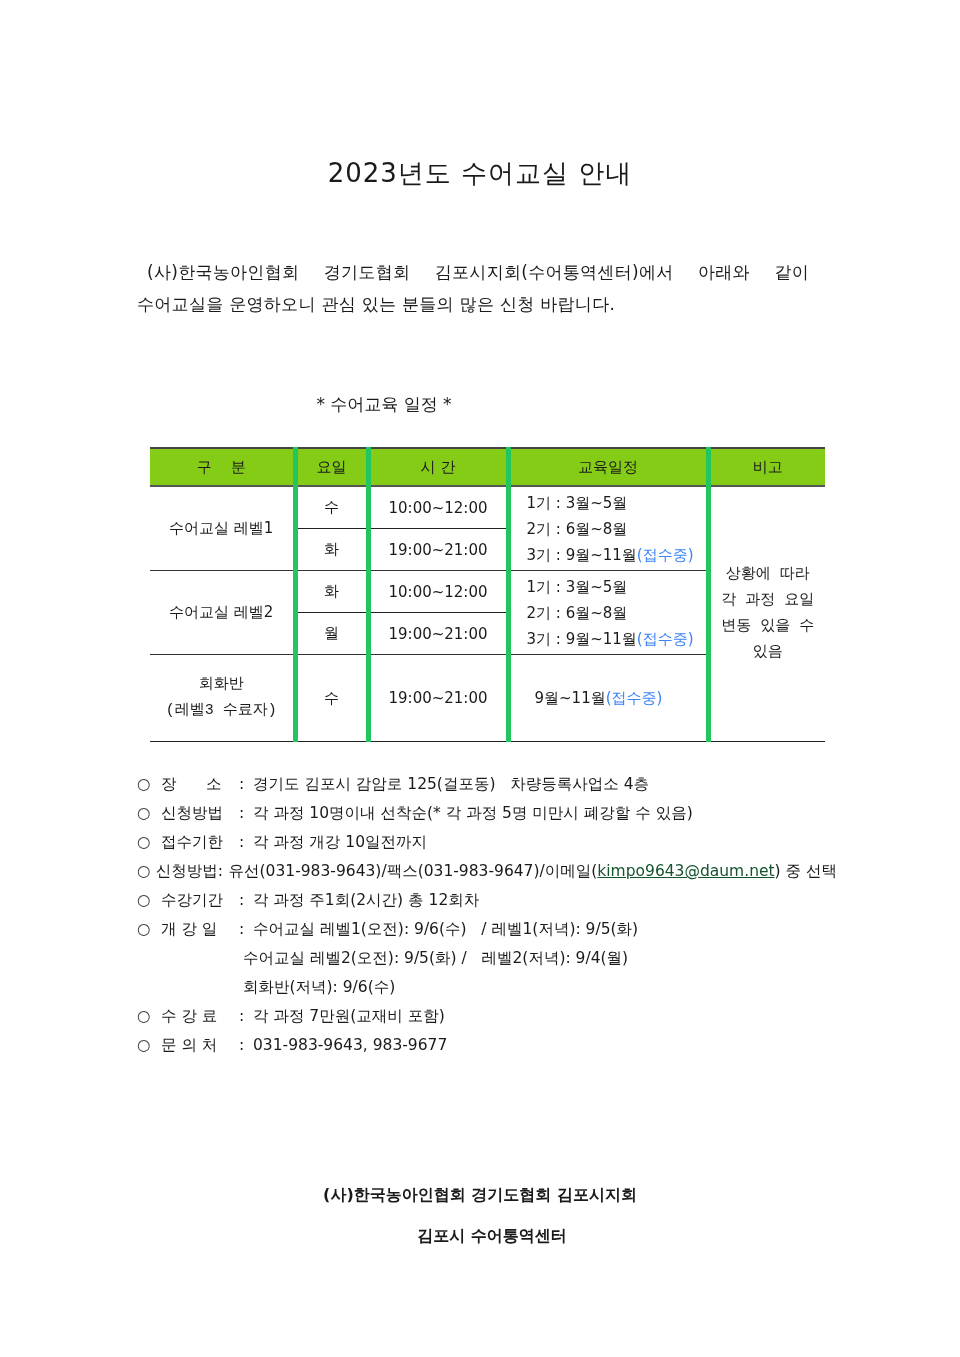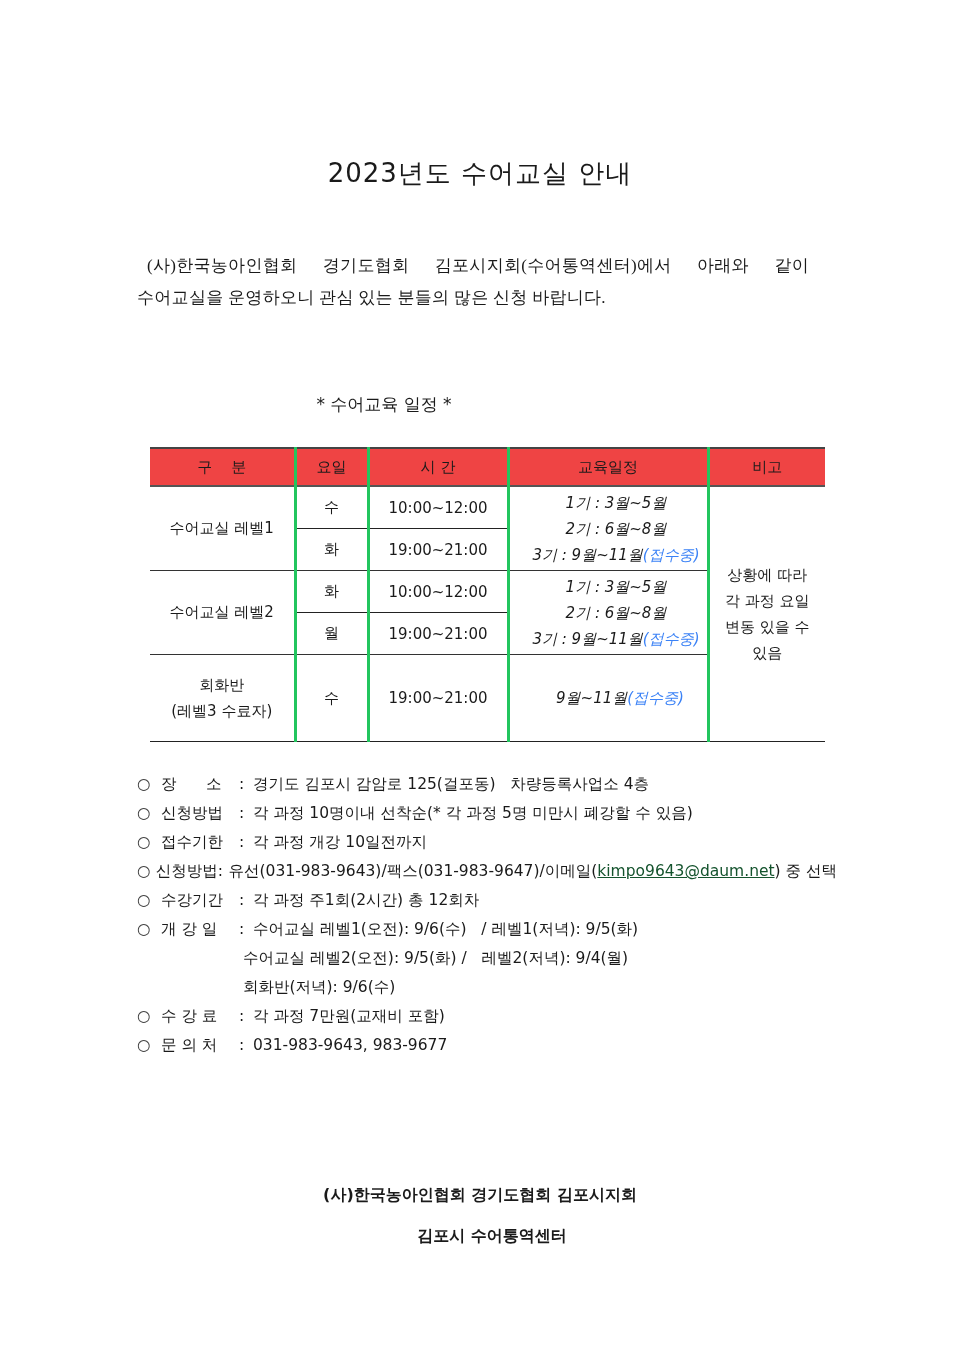--- a/index.html
+++ b/index.html
@@ -6,49 +6,49 @@
     body {
       width: 960px; height: 1357px; position: relative; overflow: hidden;
       font-family: "DejaVu Sans", "Liberation Sans", sans-serif;
       color: #1a1a1a;
     }
     .title {
       position: absolute; top: 156px; left: 0; width: 960px; text-align: center;
       font-size: 26px; font-weight: normal; letter-spacing: 1px;
     }
     .intro {
-      position: absolute; top: 250px; left: 137px; width: 672px;
-      font-size: 17px; line-height: 32px; letter-spacing: 0.3px; font-family: Liberation Serif, serif;
+      position: absolute; top: 256px; left: 137px; width: 672px;
+      font-size: 17px; line-height: 32px; letter-spacing: 0.3px;
     }
     .intro .l1 { display:block; text-indent: 10px; text-align: justify; text-align-last: justify; }
     .intro .l2 { display:block; }
     .subtitle {
       position: absolute; top: 393px; left: 0; width: 768px; text-align: center;
       font-size: 17px;
     }
     table.sched {
       position: absolute; top: 447px; left: 150px; width: 675px;
       border-collapse: collapse; font-size: 15px;
     }
     table.sched th, table.sched td {
-      border-left: 3px solid #22c55e; border-right: 1px solid #222;
+      border-left: 5px solid #22c55e; border-right: 1px solid #222;
       text-align: center; padding: 0; font-weight: normal;
     }
     table.sched th:first-child, table.sched td.first { border-left: none; }
     table.sched th:last-child, table.sched td.last { border-right: none; }
-    table.sched thead tr { background: #ef4444; height: 38px; }
+    table.sched thead tr { background: #84cc16; height: 38px; }
     table.sched thead th { border-top: 2px solid #444; border-bottom: 2px solid #555; }
     table.sched td { height: 41px; }
     table.sched tr.rowtop td { border-top: 1px solid #333; }
     table.sched tr.sep td.sub { border-top: 1px solid #222; }
-    table.sched td.period { text-align: center; padding-left: 16px; line-height: 26px; font-style: italic; }
+    table.sched td.period { text-align: left; padding-left: 16px; line-height: 26px; }
     table.sched td.period.single { padding-left: 24px; }
     table.sched tbody tr:last-child td, table.sched td.bottom { border-bottom: 1.5px solid #222; }
     .blue { color: #3b82f6; }
-    .note { line-height: 26px; }
+    .note { line-height: 26px; font-family: Liberation Mono, monospace; }
     .info {
       position: absolute; top: 770px; left: 137px; width: 700px;
       font-size: 15.5px; line-height: 29px;
     }
     .info .row { display: flex; white-space: nowrap; }
     .info .bullet { width: 24px; color: #444; }
     .info .label { width: 78px; }
     .info .colon { width: 14px; }
     .info .cont { padding-left: 106px; }
     .email { color: #14532d; text-decoration: underline; }

